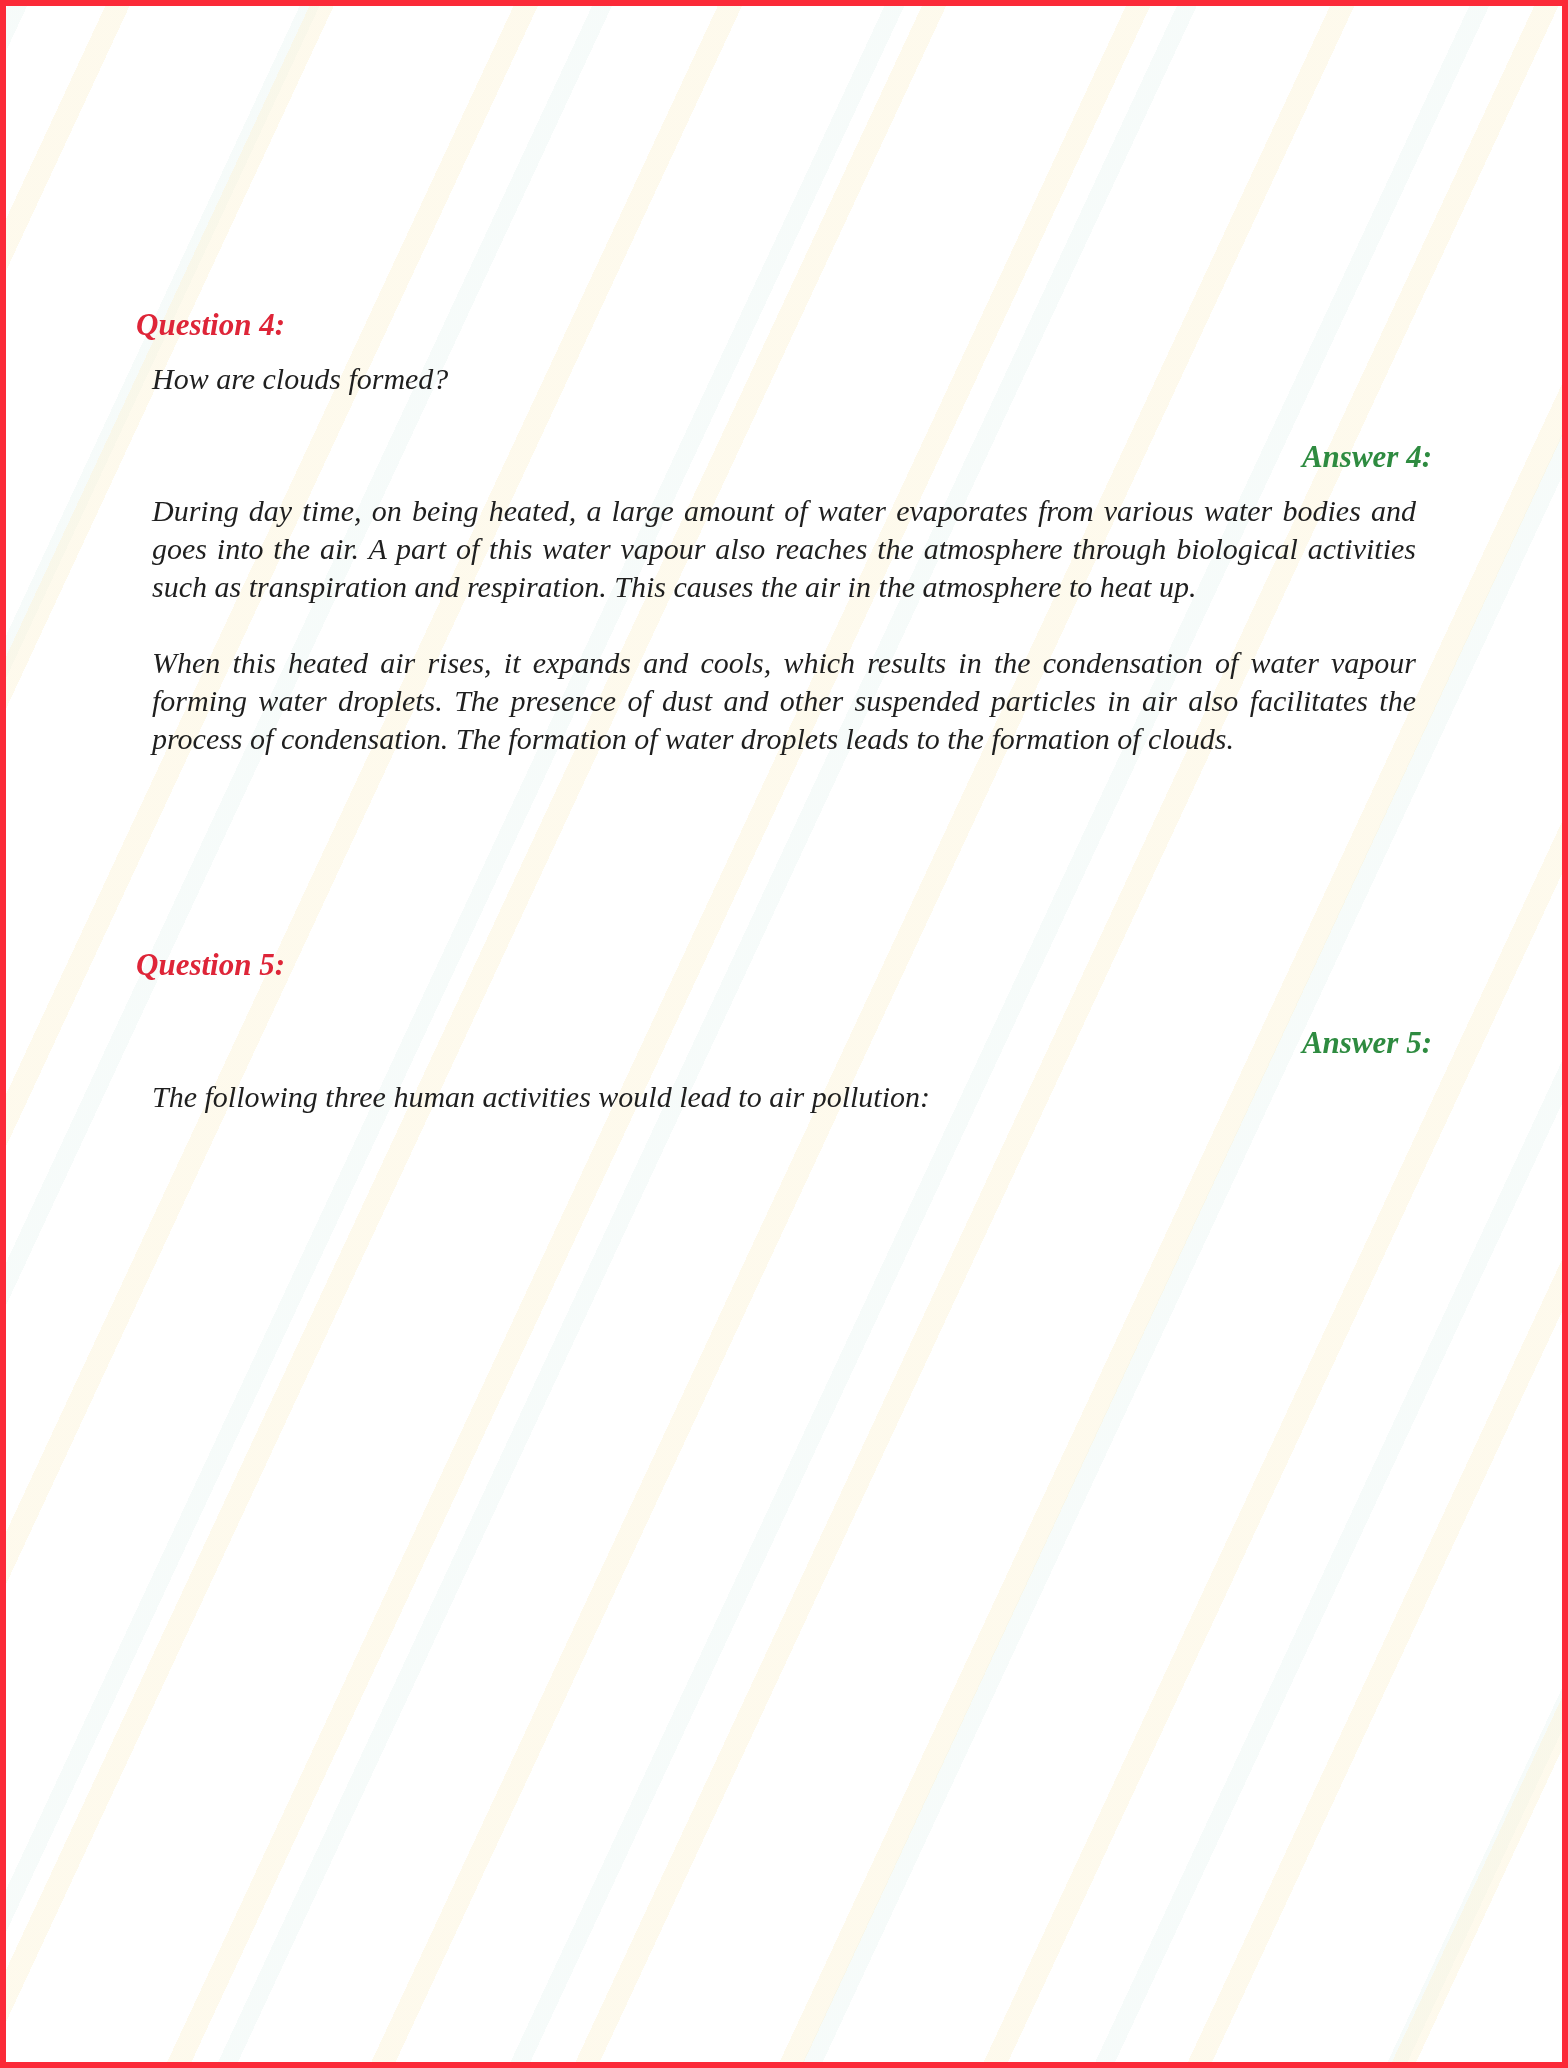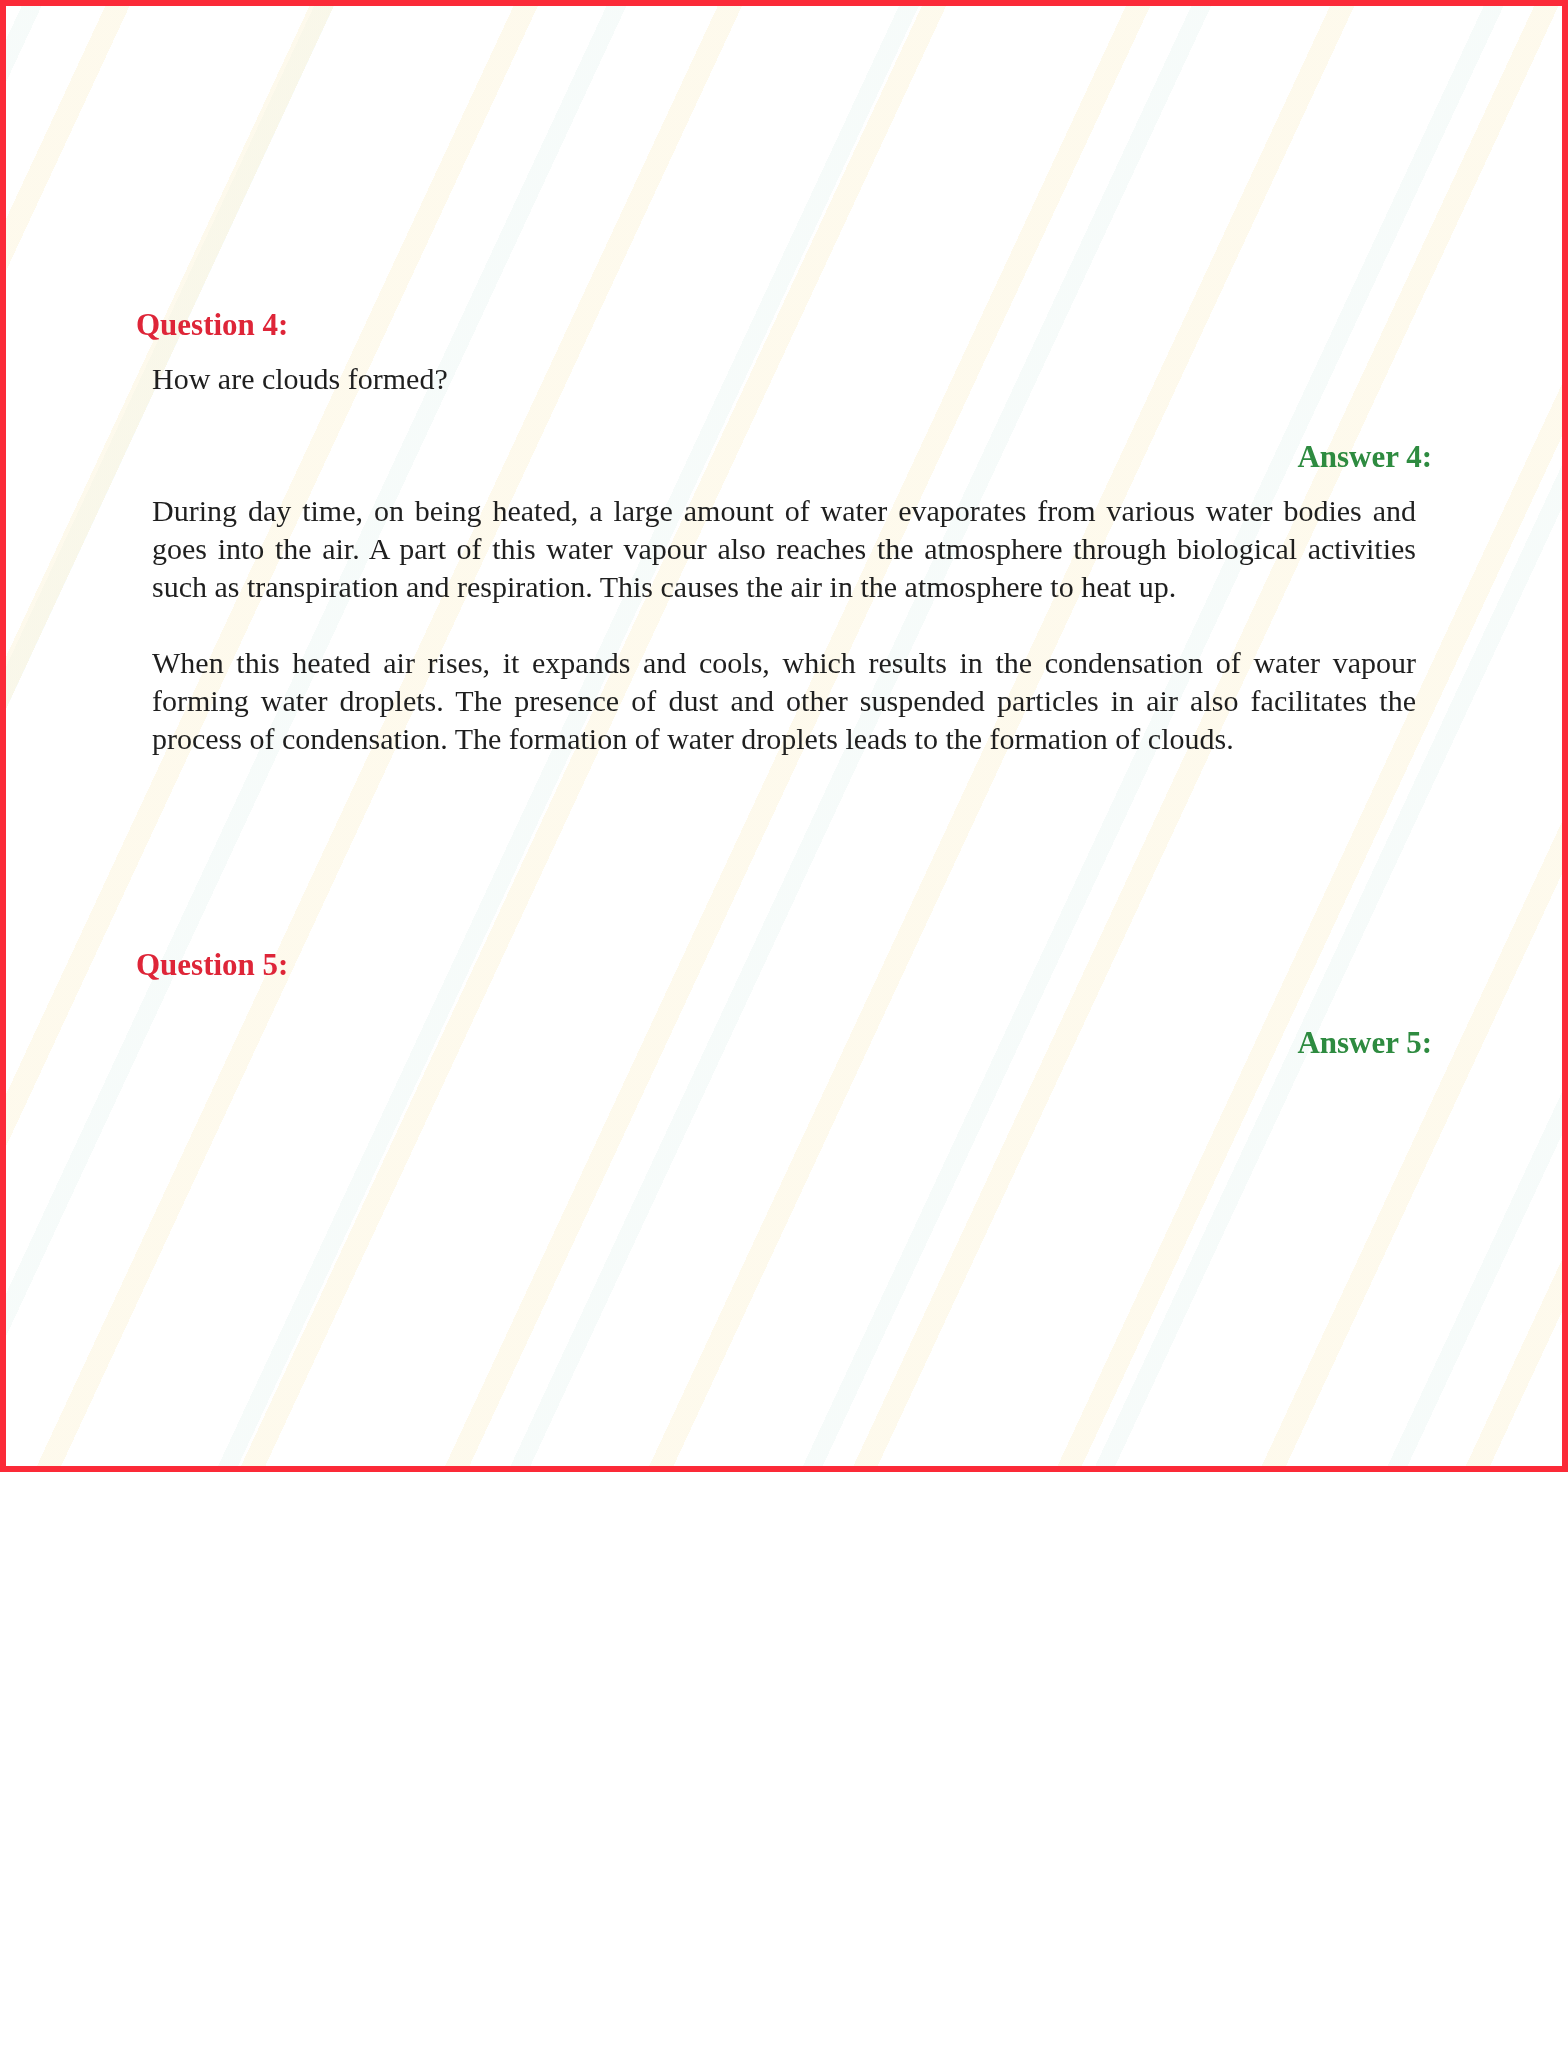--- a/index.html
+++ b/index.html
@@ -3,36 +3,37 @@
 <meta charset="utf-8">
 <style>
   html, body {
     margin: 0;
     padding: 0;
     background: #ffffff;
   }
   .page {
     position: relative;
     width: 1568px;
-    height: 1472px;
+    height: 2068px;
     box-sizing: border-box;
     border: 6px solid #fb2a38;
     background-color: #ffffff;
     
     background-image:
       repeating-linear-gradient(115deg,
         rgba(252,243,214,0) 0px, rgba(252,243,214,0) 90px,
         rgba(252,243,214,0.45) 90px, rgba(252,243,214,0.45) 112px,
         rgba(252,243,214,0) 112px, rgba(252,243,214,0) 185px),
       repeating-linear-gradient(295deg,
         rgba(226,243,246,0) 0px, rgba(226,243,246,0) 140px,
         rgba(230,244,240,0.35) 140px, rgba(230,244,240,0.35) 158px,
         rgba(226,243,246,0) 158px, rgba(226,243,246,0) 265px);
     overflow: hidden;
     font-family: "Liberation Serif", "DejaVu Serif", serif;
+    font-style: italic;
   }
   .content {
     padding: 0 130px 0 130px;
   }
   .qa-block.first {
     margin-top: 300px;
   }
   .qa-block.second {
     margin-top: 188px;
   }
@@ -78,16 +79,17 @@
       <h2 class="q-heading">Question 4:</h2>
       <p class="body-text">How are clouds formed?</p>
       <h2 class="a-heading">Answer 4:</h2>
       <p class="body-text justified">During day time, on being heated, a large amount of water evaporates from various water bodies and goes into the air. A part of this water vapour also reaches the atmosphere through biological activities such as transpiration and respiration. This causes the air in the atmosphere to heat up.</p>
       <p class="body-text justified para-gap">When this heated air rises, it expands and cools, which results in the condensation of water vapour forming water droplets. The presence of dust and other suspended particles in air also facilitates the process of condensation. The formation of water droplets leads to the formation of clouds.</p>
     </section>
 
     <section class="qa-block second">
       <h2 class="q-heading">Question 5:</h2>
       <h2 class="a-heading">Answer 5:</h2>
+      <p class="body-text">The following three human activities would lead to air pollution:</p>
     </section>
 
   </div>
 </div>
 
 </body></html>

